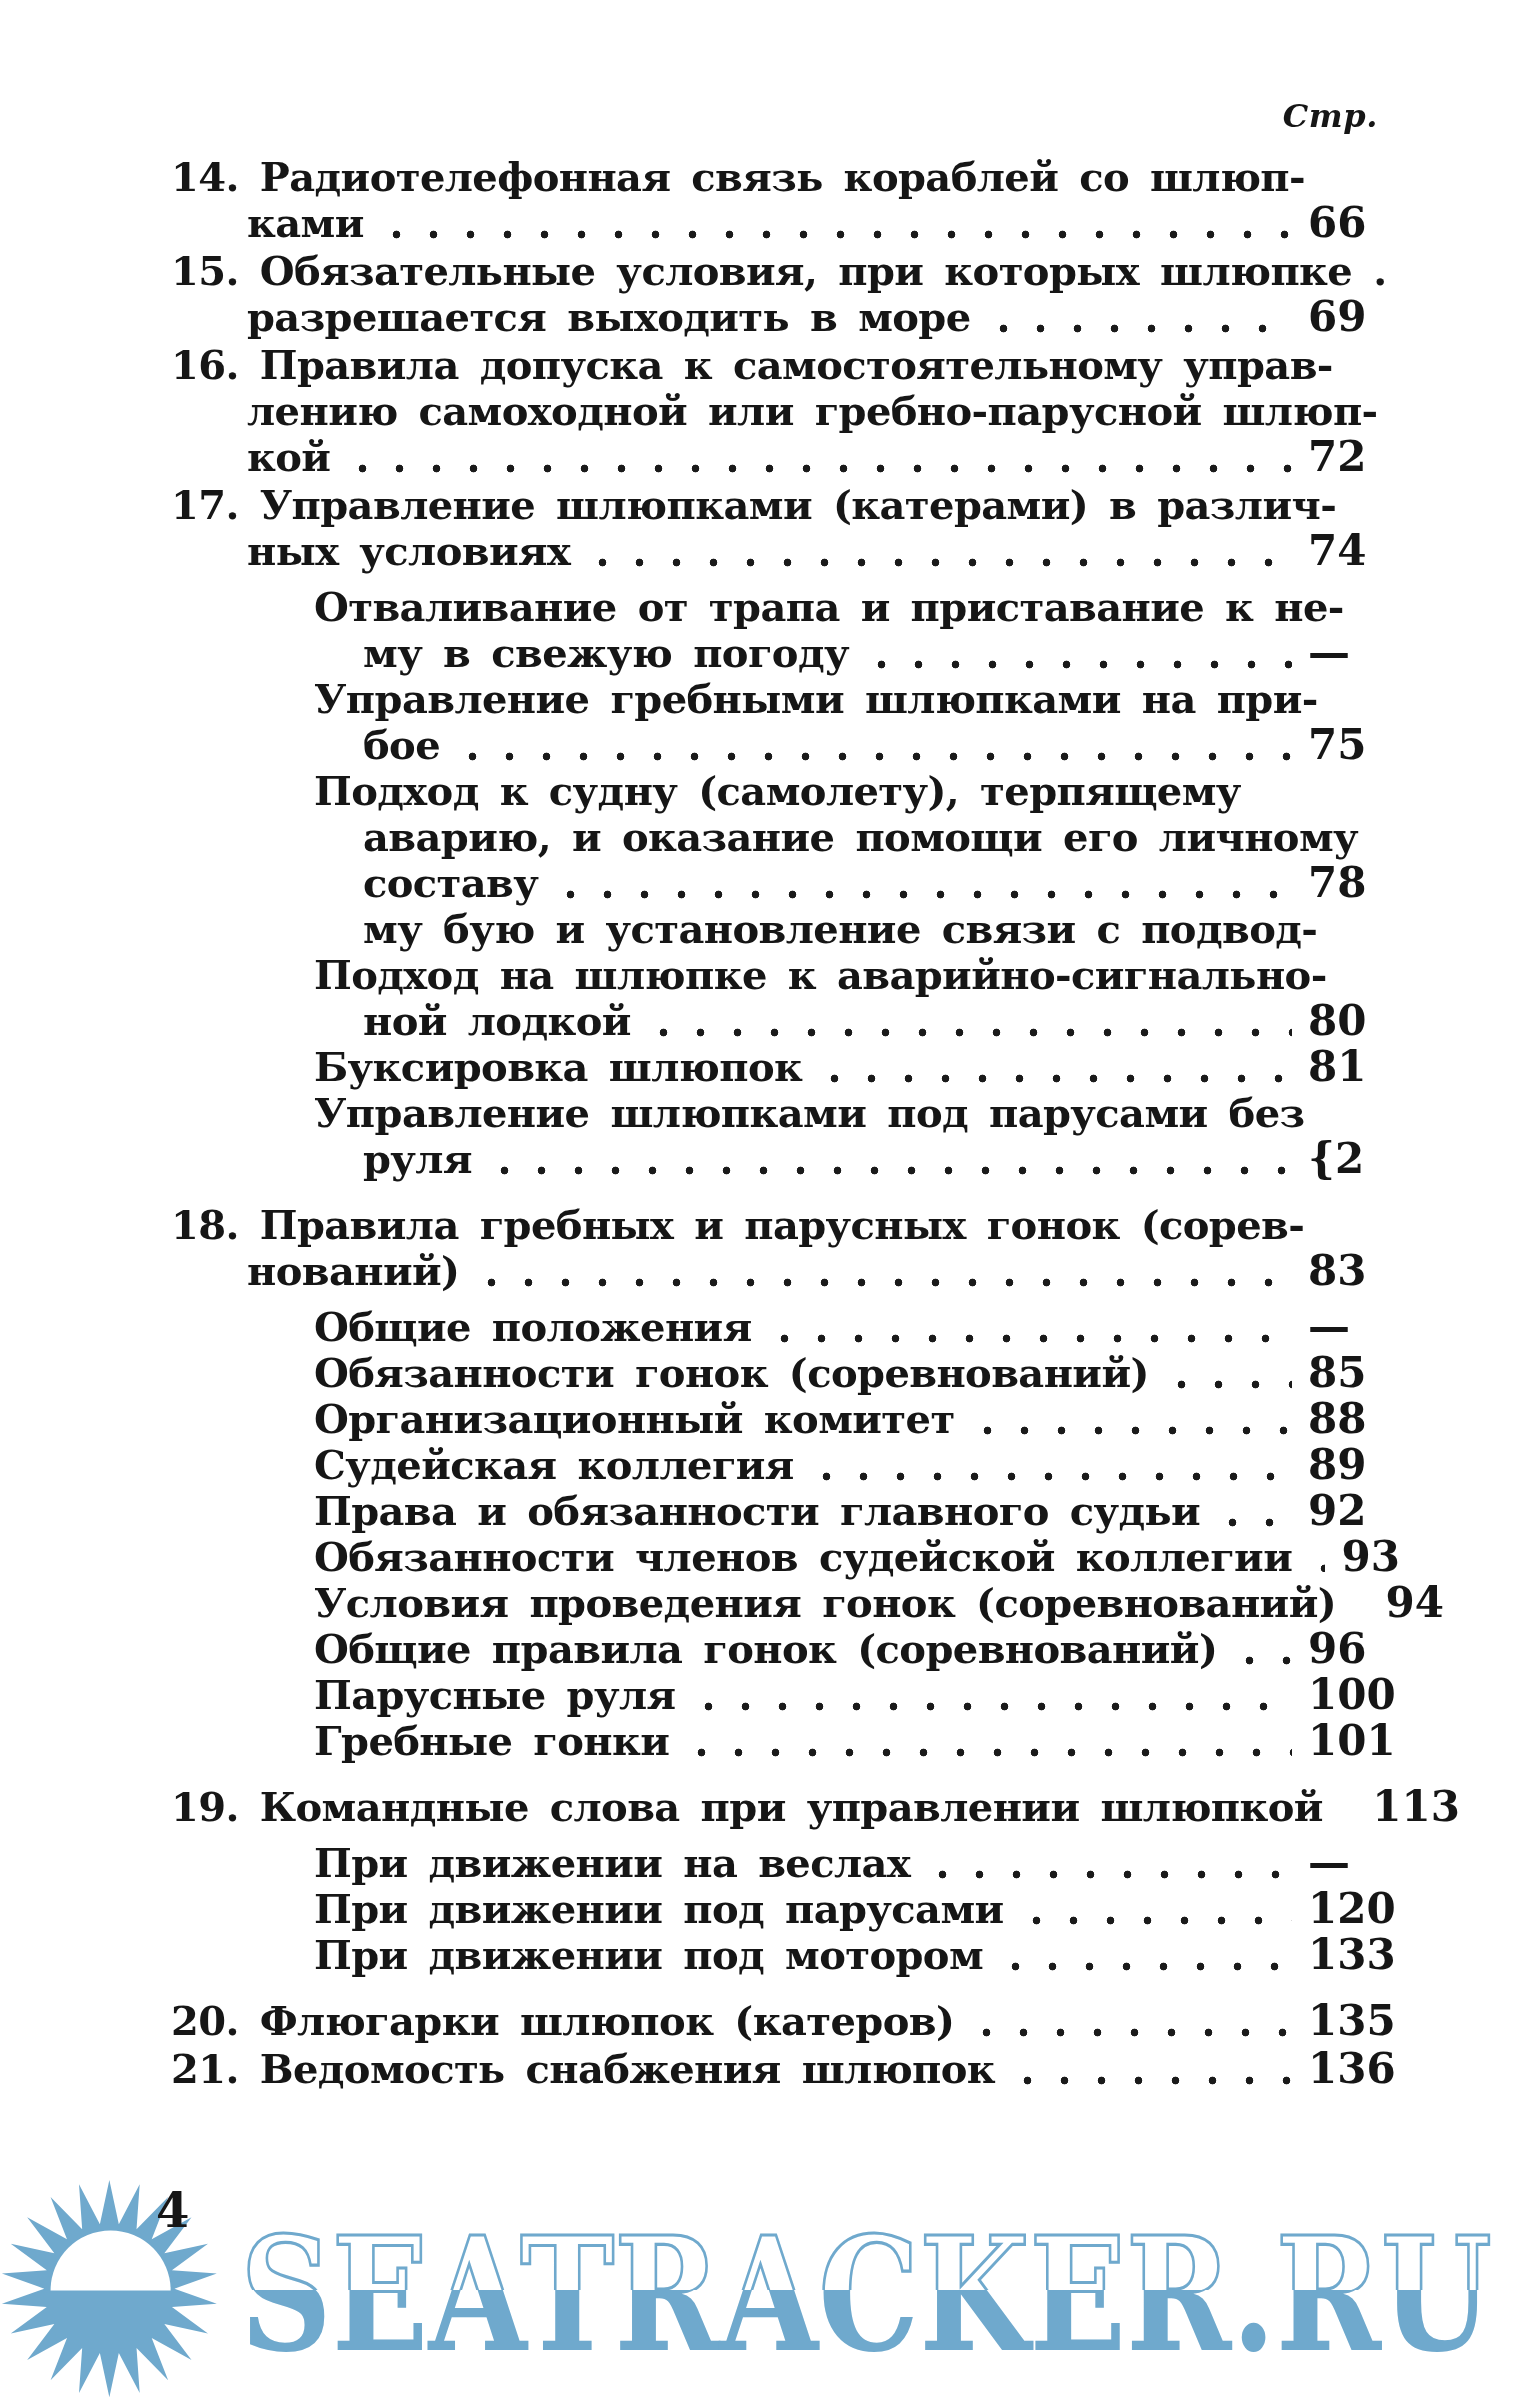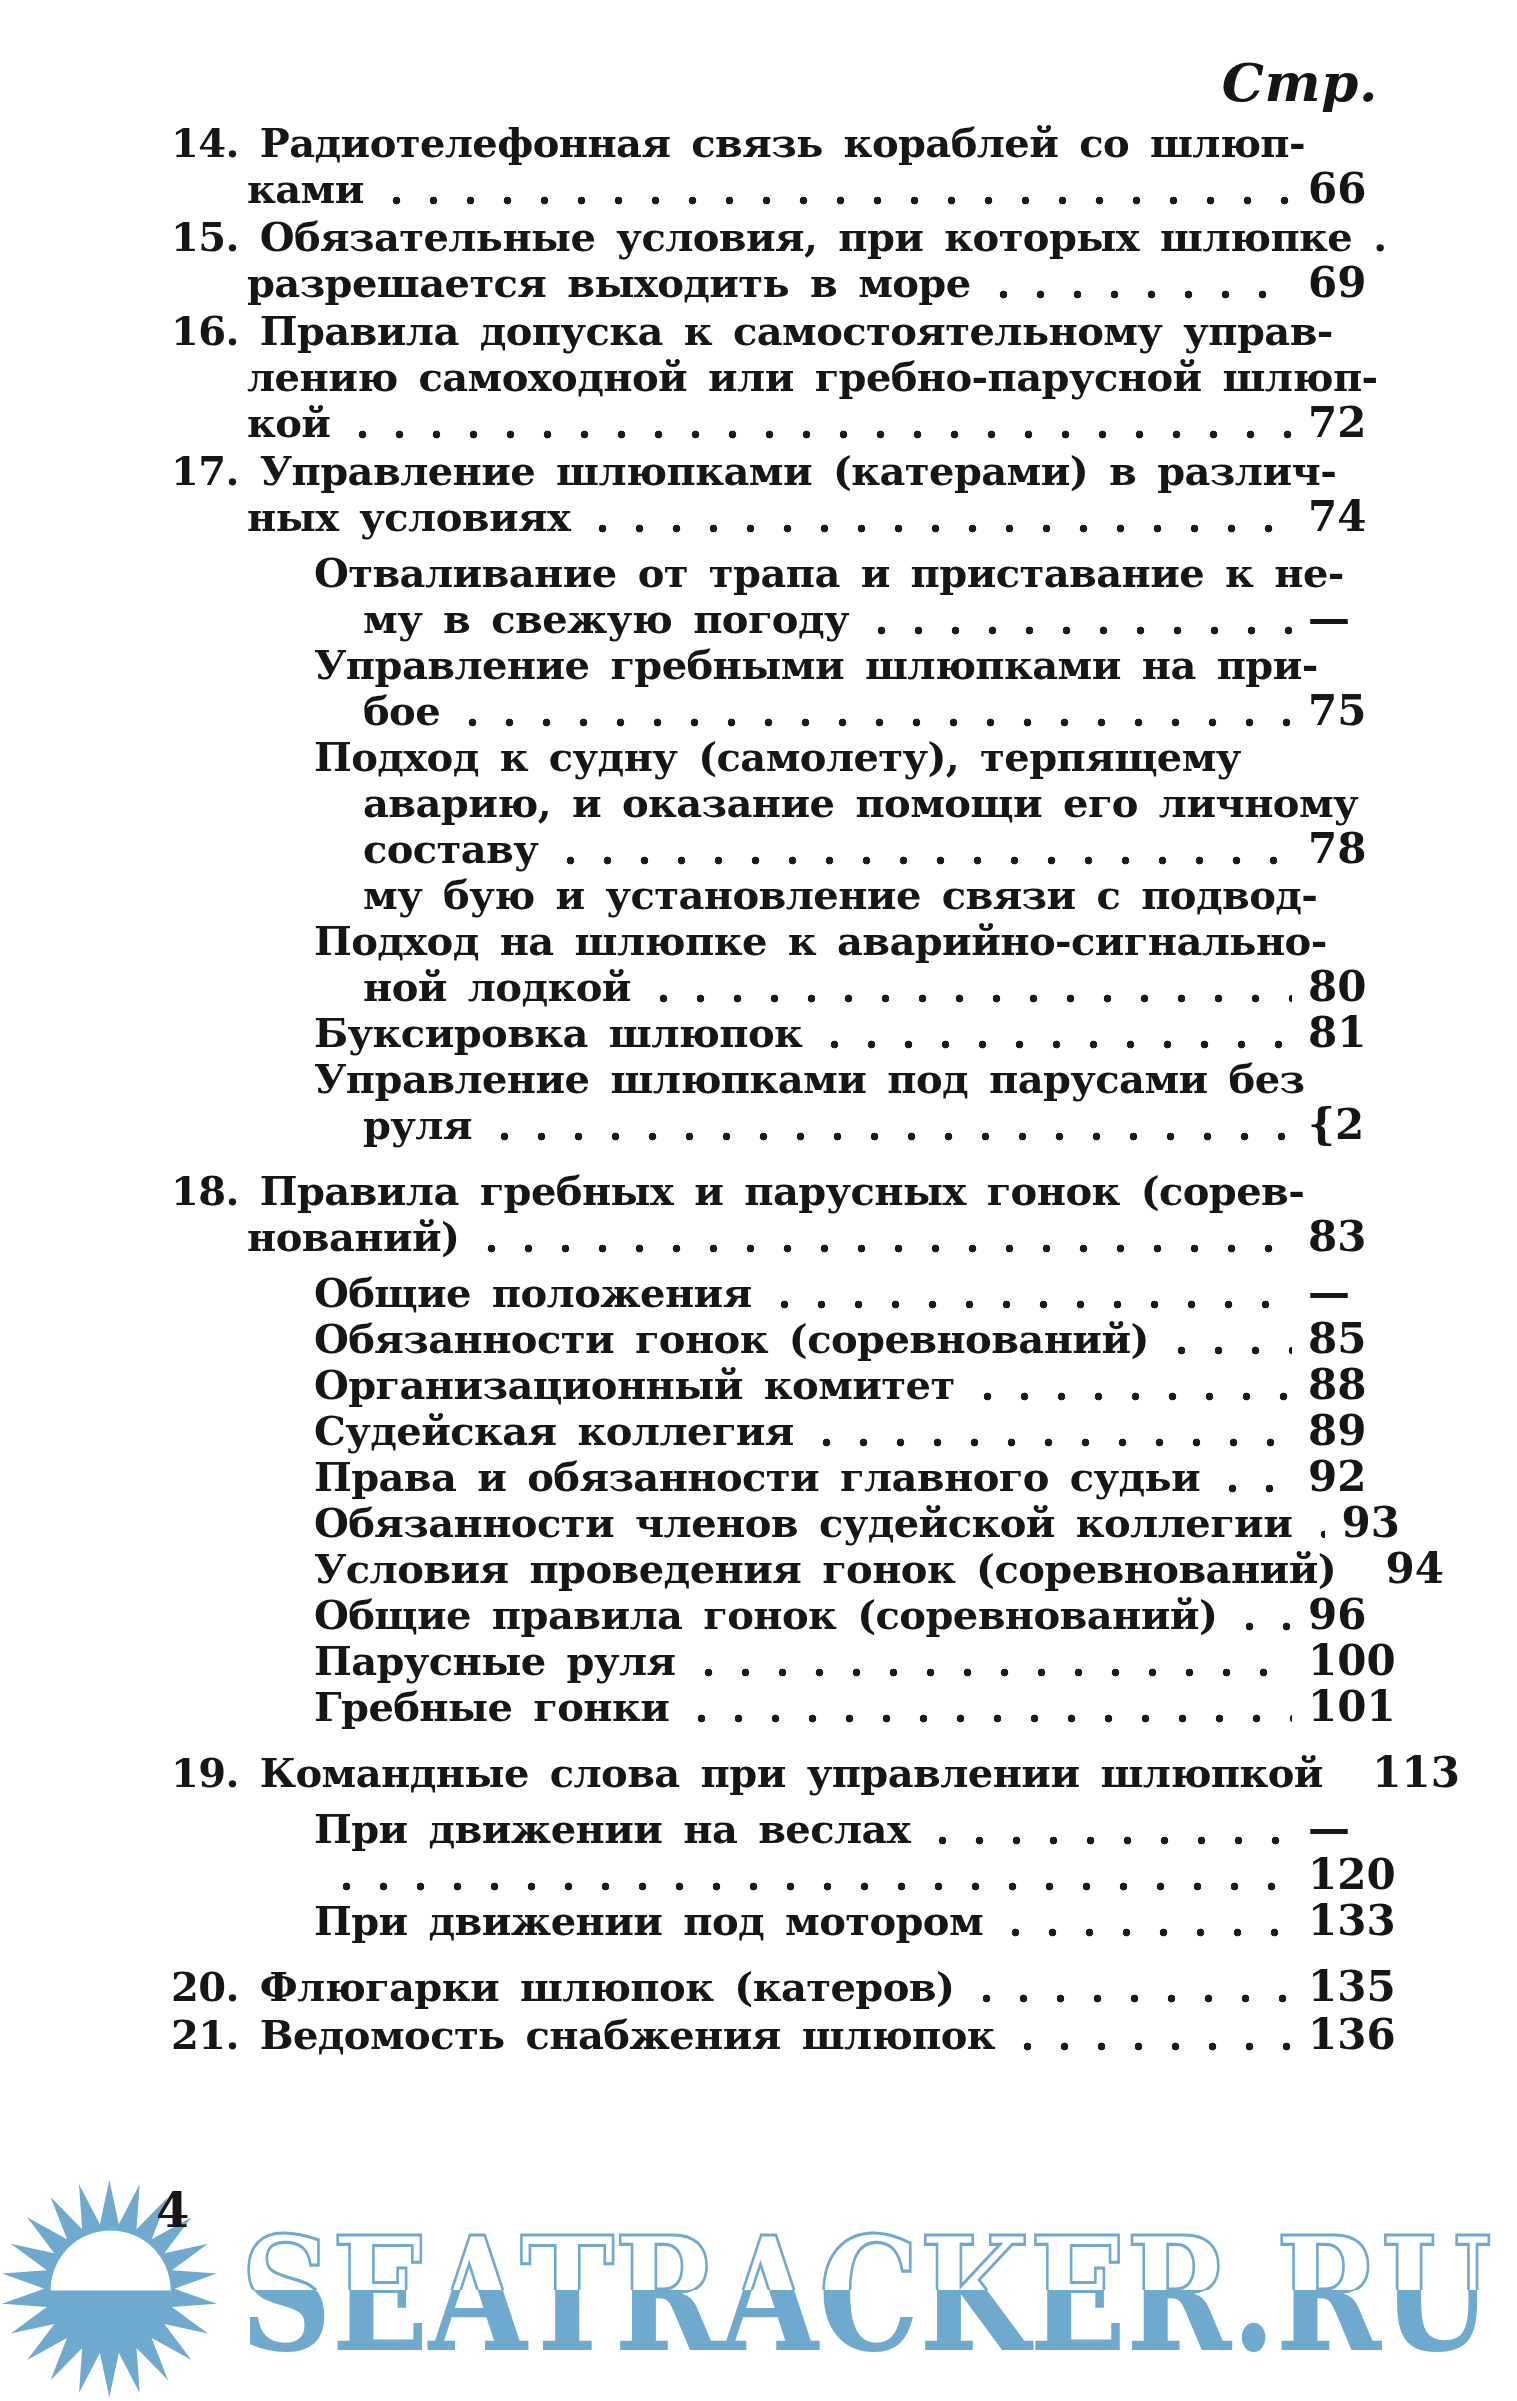--- a/index.html
+++ b/index.html
@@ -6,26 +6,26 @@
   body {
     width:1517px; height:2401px;
     position:relative;
     background:#ffffff;
     overflow:hidden;
     font-family:"DejaVu Serif","Liberation Serif",serif;
     color:#161616;
   }
   .page-inner { position:relative; z-index:2; }
   .str-head {
-    margin-top:60px;
+    margin-top:94px;
     padding-right:139px;
     text-align:right;
     font-style:italic;
     font-weight:bold;
-    font-size:53px;
+    font-size:32px;
     line-height:44px;
     letter-spacing:0.6px;
   }
   #toc { margin-top:16.4px; }
   .row {
     display:flex;
     align-items:baseline;
     padding-right:102px;
     font-weight:bold;
     font-size:40px;
@@ -279,20 +279,21 @@
     <span class="pg">113</span>
   </div>
 
   <div class="row ind-s gap-sub">
     <span class="txt">При движении на веслах</span>
     <span class="leader"></span>
     <span class="pg">—</span>
   </div>
 
   <div class="row ind-s">
+    <span class="txt">При движении под парусами</span>
     <span class="leader"></span>
     <span class="pg">120</span>
   </div>
 
   <div class="row ind-s">
     <span class="txt">При движении под мотором</span>
     <span class="leader"></span>
     <span class="pg">133</span>
   </div>
 

